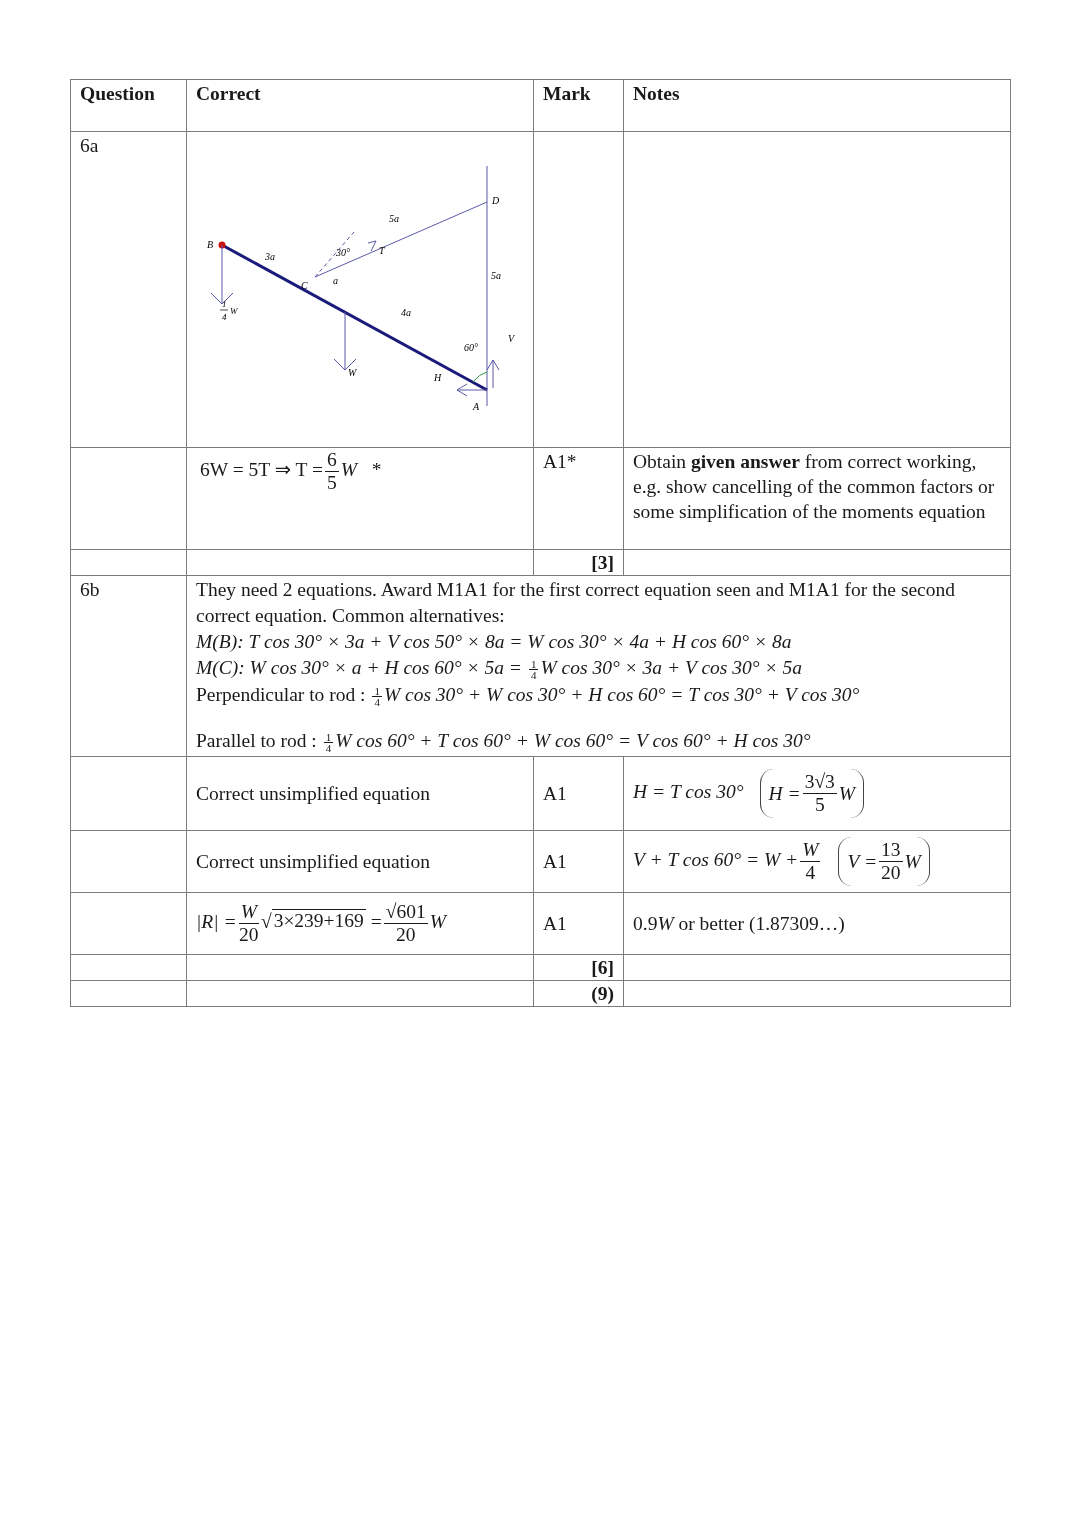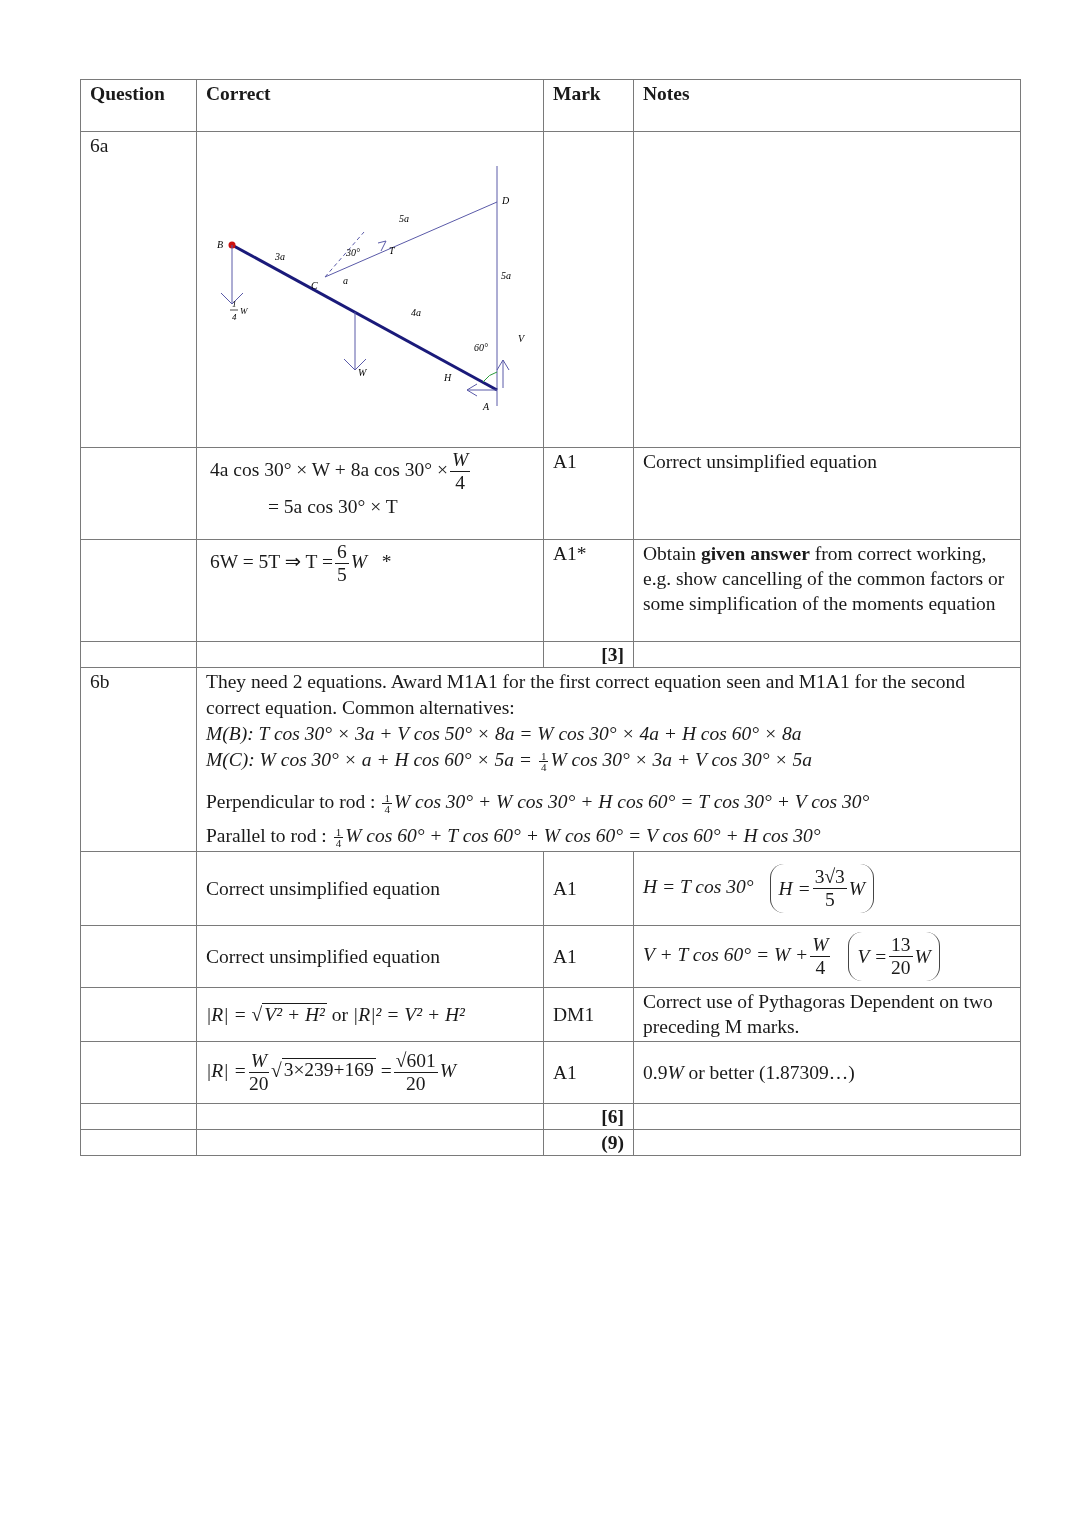--- a/index.html
+++ b/index.html
@@ -1,17 +1,17 @@
 <!DOCTYPE html>
 <html><head>
 <meta charset="utf-8">
 <style>
   html, body { margin: 0; padding: 0; background: #ffffff; }
   body { width: 1080px; height: 1527px; position: relative; font-family: "Liberation Serif", serif; color: #1a1a1a; }
-  table.ms { position: absolute; left: 80px; top: 79px; width: 940px; border-collapse: collapse; table-layout: fixed; font-size: 19.5px; line-height: 25px; }
+  table.ms { position: absolute; left: 70px; top: 79px; width: 940px; border-collapse: collapse; table-layout: fixed; font-size: 19.5px; line-height: 25px; }
   table.ms td { border: 1.5px solid #7a7a7a; vertical-align: top; padding: 1px 9px 2px 9px; }
   col.c1 { width: 116px; } col.c2 { width: 347px; } col.c3 { width: 90px; } col.c4 { width: 387px; }
   .bold { font-weight: bold; }
   .it { font-style: italic; }
   .mid { vertical-align: middle !important; }
   .right { text-align: right; }
   .math { font-family: "Liberation Serif", serif; }
   .frac { display: inline-flex; flex-direction: column; align-items: center; vertical-align: middle; margin: 0 2px; line-height: 22px; }
   .frac .num { border-bottom: 1.2px solid #1a1a1a; padding: 0 2px; }
   .frac.sm { font-size: 11px; line-height: 10px; }
@@ -72,32 +72,20 @@
         <text x="161" y="244" font-size="10">W</text>
         <text x="35" y="175" font-size="9" font-style="normal">1</text>
         <line x1="33" y1="178" x2="41" y2="178" stroke="#1a1a1a" stroke-width="0.8"></line>
         <text x="35" y="188" font-size="9" font-style="normal">4</text>
         <text x="43" y="182" font-size="9">W</text>
       </svg>
     </td>
     <td></td>
     <td></td>
   </tr>
-  <tr style="height:92px">
-    <td></td>
-    <td class="math">
-      <div style="padding-left:4px"><span>4a cos 30° × W + 8a cos 30° ×</span><span class="frac">
-              <span class="num it">W</span>
-              <span>4</span>
-            </span></div>
-      <div style="padding-left:62px">= 5a cos 30° × T</div>
-    </td>
-    <td>A1</td>
-    <td>Correct unsimplified equation</td>
-  </tr>
   <tr style="height:102px">
     <td></td>
     <td class="math">
       <div style="padding-left:4px"><span>6W = 5T ⇒ T =</span><span class="frac">
               <span class="num">6</span>
               <span>5</span>
             </span><span class="it">W</span>&nbsp;&nbsp;&nbsp;<span>*</span></div>
     </td>
     <td>A1*</td>
     <td><span>Obtain </span><span class="bold">given answer</span><span> from correct working, e.g. show cancelling of the common factors or some simplification of the moments equation</span></td>
@@ -110,25 +98,25 @@
   </tr>
   <tr style="height:174px">
     <td>6b</td>
     <td colspan="3" class="math" style="line-height:26px">
       <div>They need 2 equations.  Award M1A1 for the first correct equation seen and M1A1 for the second correct equation.   Common alternatives:</div>
       <div><span class="it">M(B): </span><span class="it">T cos 30° × 3a + V cos 50° × 8a = W cos 30° × 4a + H cos 60° × 8a</span></div>
       <div><span class="it">M(C): </span><span class="it">W cos 30° × a + H cos 60° × 5a = </span><span class="frac sm">
               <span class="num">1</span>
               <span>4</span>
             </span><span class="it">W cos 30° × 3a + V cos 30° × 5a</span></div>
-      <div style="margin-top:16px"><span>Perpendicular to rod : </span><span class="frac sm">
+      <div style="margin-top:1px"><span>Perpendicular to rod : </span><span class="frac sm">
               <span class="num">1</span>
               <span>4</span>
             </span><span class="it">W cos 30° + W cos 30° + H cos 60° = T cos 30° + V cos 30°</span></div>
-      <div style="margin-top:8px"><span>Parallel to rod : </span><span class="frac sm">
+      <div style="margin-top:20px"><span>Parallel to rod : </span><span class="frac sm">
               <span class="num">1</span>
               <span>4</span>
             </span><span class="it">W cos 60° + T cos 60° + W cos 60° = V cos 60° + H cos 30°</span></div>
     </td>
   </tr>
   <tr style="height:74px">
     <td></td>
     <td class="mid">Correct unsimplified equation</td>
     <td class="mid">A1</td>
     <td class="mid math"><span class="it">H = T cos 30°</span><span class="paren">
@@ -149,26 +137,20 @@
             <span>4</span>
           </span><span class="paren">
             <span class="it">V =</span>
             <span class="frac">
               <span class="num">13</span>
               <span>20</span>
             </span>
             <span class="it">W</span>
           </span></td>
   </tr>
-  <tr style="height:52px">
-    <td></td>
-    <td class="mid math"><span class="it">|R| = </span>√<span class="sqrt it">V² + H²</span><span> or </span><span class="it">|R|² = V² + H²</span></td>
-    <td class="mid">DM1</td>
-    <td>Correct use of Pythagoras Dependent on two preceding M marks.</td>
-  </tr>
   <tr style="height:62px">
     <td></td>
     <td class="mid math"><span class="it">|R| =</span><span class="frac">
             <span class="num it">W</span>
             <span>20</span>
           </span>√<span class="sqrt">3×239+169</span> <span>=</span><span class="frac">
             <span class="num">√601</span>
             <span>20</span>
           </span><span class="it">W</span></td>
     <td class="mid">A1</td>

